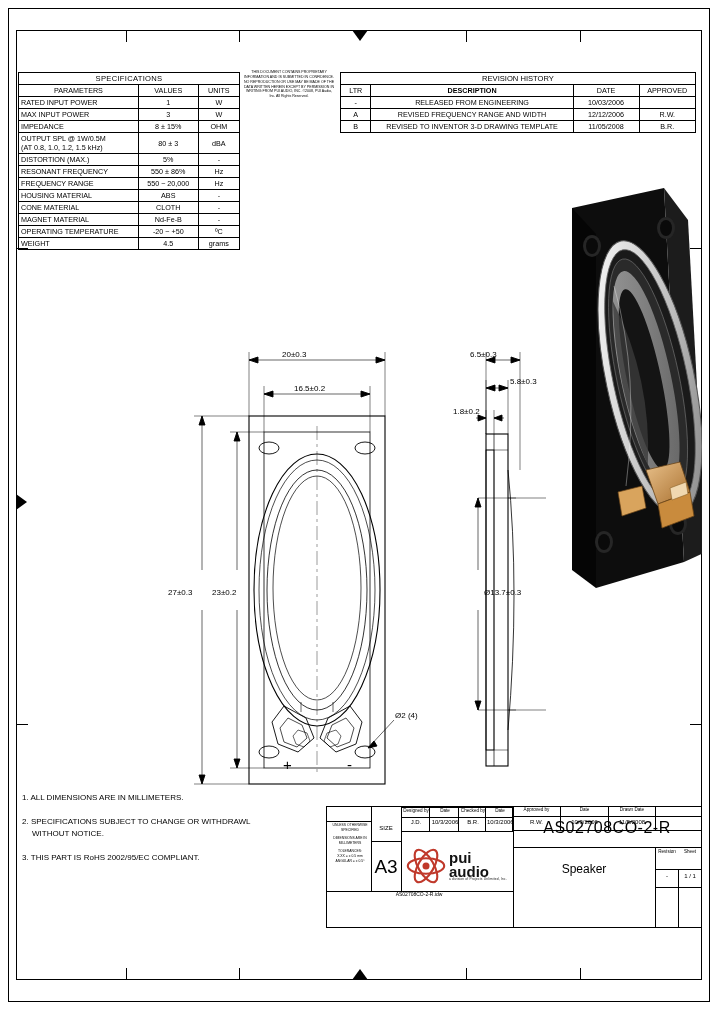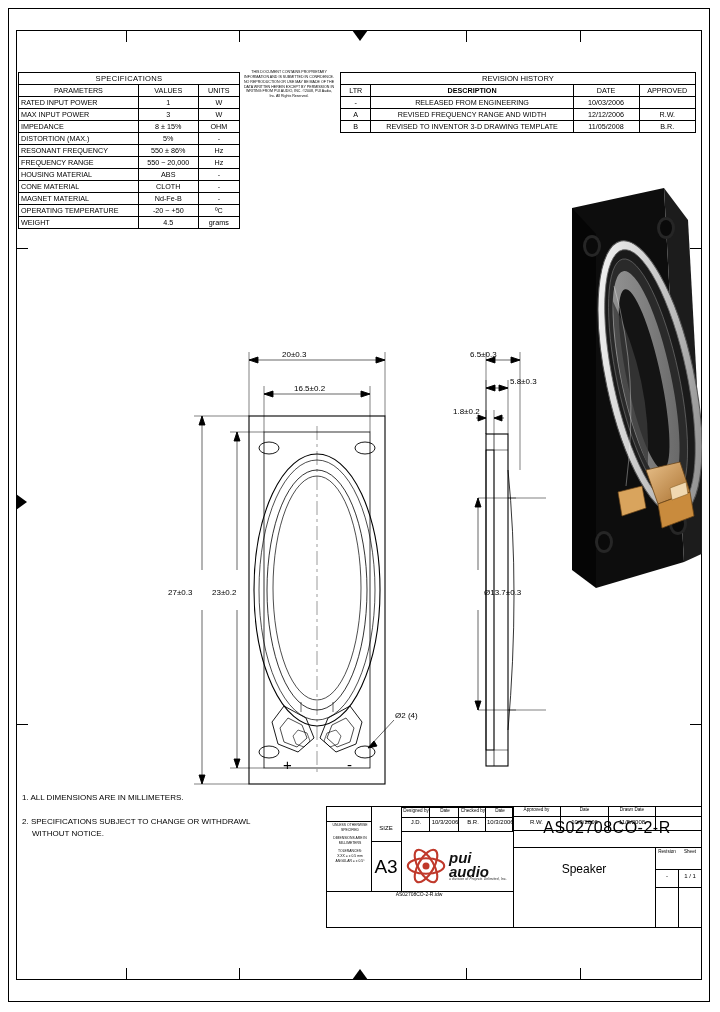--- a/index.html
+++ b/index.html
@@ -54,21 +54,21 @@
   .tb .line{position:absolute;background:#000;}
   .tb .cell{position:absolute;font-size:5.2px;text-align:center;line-height:1.2;}
   .tb .lab{font-size:4.6px;}
   .tb .val{font-size:6px;}
   .partno{position:absolute;left:186px;top:2px;width:188px;height:38px;display:flex;align-items:center;justify-content:center;font-size:16px;letter-spacing:.5px;}
   .desc{position:absolute;left:186px;top:42px;width:142px;height:40px;display:flex;align-items:center;justify-content:center;font-size:12px;}
   .sizebox{position:absolute;left:44px;top:36px;width:30px;height:46px;display:flex;flex-direction:column;align-items:center;justify-content:center;}
   .sizebox .sl{font-size:6px;}
   .sizebox .sv{font-size:19px;line-height:1;}
   .tolbox{position:absolute;left:2px;top:16px;width:42px;font-size:3.4px;line-height:1.35;text-align:center;}
-  .logo{position:absolute;left:78px;top:34px;width:104px;height:50px;display:flex;align-items:center;font-style:italic;}
+  .logo{position:absolute;left:78px;top:34px;width:104px;height:50px;display:flex;align-items:center;}
   .logo .atom{width:42px;height:42px;position:relative;flex:0 0 auto;}
   .logo .txt{font-size:15px;line-height:.92;font-weight:bold;color:#111;margin-left:2px;}
   .logo .sub{font-size:3.2px;font-weight:normal;letter-spacing:.2px;}
   .fname{position:absolute;left:2px;top:84px;width:180px;text-align:center;font-size:5px;}
 
   
   .draw{position:absolute;left:16px;top:30px;width:686px;height:950px;}
   svg.dw{position:absolute;left:0;top:0;width:686px;height:950px;}
   .dim{font-size:8px;font-family:"Liberation Sans",sans-serif;}
 
@@ -118,20 +118,28 @@
     </tr>
     <tr>
       <td class="l">MAX INPUT POWER</td>
       <td class="c">3</td>
       <td class="c">W</td>
     </tr>
     <tr>
       <td class="l">IMPEDANCE</td>
       <td class="c">8 ± 15%</td>
       <td class="c">OHM</td>
+    </tr>
+    <tr>
+      <td class="l">
+        <div>OUTPUT SPL @ 1W/0.5M</div>
+        <div>(AT 0.8, 1.0, 1.2, 1.5 kHz)</div>
+      </td>
+      <td class="c">80 ± 3</td>
+      <td class="c">dBA</td>
     </tr>
     <tr>
       <td class="l">DISTORTION (MAX.)</td>
       <td class="c">5%</td>
       <td class="c">-</td>
     </tr>
     <tr>
       <td class="l">RESONANT FREQUENCY</td>
       <td class="c">550 ± 86%</td>
       <td class="c">Hz</td>
@@ -367,20 +375,21 @@
       <path d="M598 256 q26 90 12 200" stroke="#ffffff" stroke-width="1" fill="none" opacity="0.35"></path>
     </svg>
   </div>
 
   <div class="notes">
     <div class="nt">1. ALL DIMENSIONS ARE IN MILLIMETERS.</div>
     <div class="nt">
       <div>2. SPECIFICATIONS SUBJECT TO CHANGE OR WITHDRAWL</div>
       <div style="padding-left:10px;">WITHOUT NOTICE.</div>
     </div>
+    <div class="nt">3. THIS PART IS RoHS 2002/95/EC COMPLIANT.</div>
   </div>
 
   <div class="tb">
 
     <div class="line" style="left:44px;top:0;width:1px;height:84px;"></div>
     <div class="line" style="left:74px;top:0;width:1px;height:84px;"></div>
     <div class="line" style="left:0;top:14px;width:44px;height:1px;"></div>
     <div class="line" style="left:44px;top:34px;width:30px;height:1px;"></div>
     <div class="line" style="left:0;top:84px;width:186px;height:1px;"></div>
     <div class="line" style="left:186px;top:0;width:1px;height:120px;"></div>

